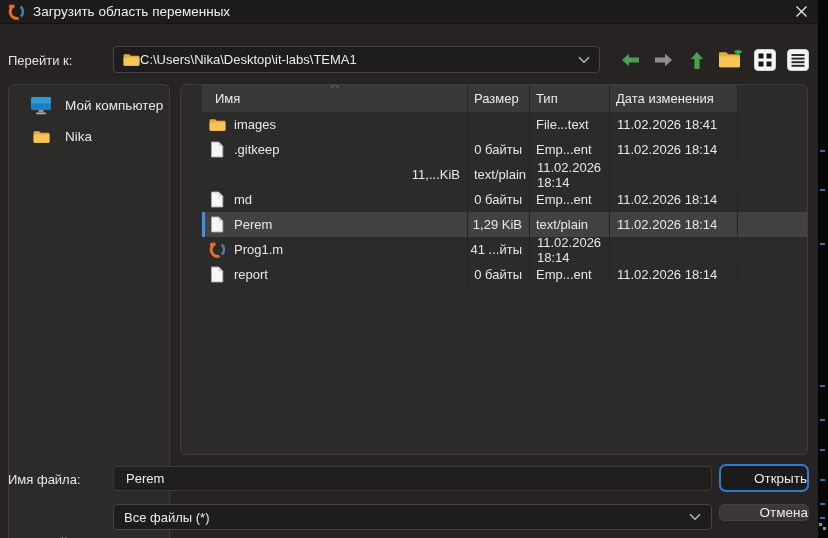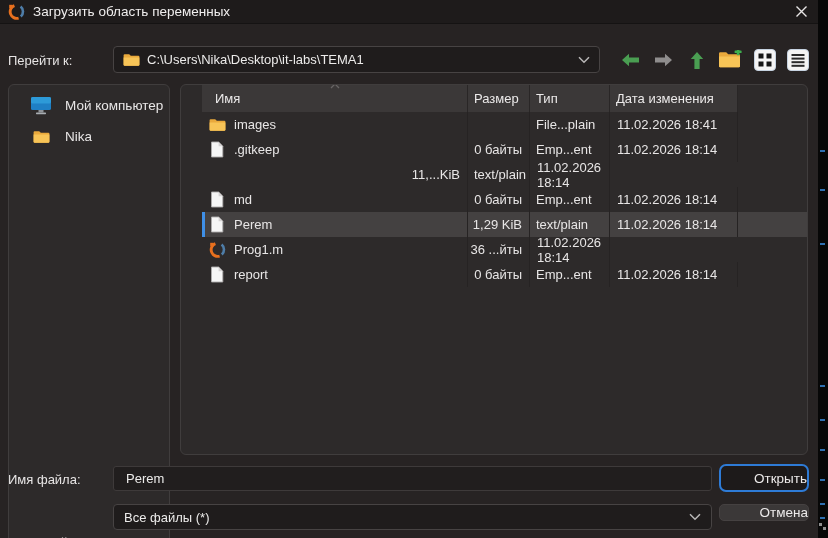--- a/index.html
+++ b/index.html
@@ -14,21 +14,21 @@
   
   .titlebar{position:absolute;left:0;top:0;width:100%;height:24px;background:#1e1b1b;
     display:flex;align-items:center;padding:0 0 0 8px;box-sizing:border-box;gap:8px;
     border-bottom:1px solid #151313;}
   .title-text{font-size:13.5px;color:#f0eeee;}
   .close-btn{margin-left:auto;width:34px;height:30px;display:flex;align-items:center;justify-content:center;cursor:pointer;}
   
   .goto-label{position:absolute;left:8px;top:53px;font-size:13px;color:#e6e4e4;}
   .path-combo{position:absolute;left:113px;top:46px;width:487px;height:27px;box-sizing:border-box;
     background:#1f1c1c;border:1px solid #474343;border-radius:4px;
-    display:flex;align-items:center;gap:7px;padding:0 9px;font-size:13px;color:#ecebea;}
+    display:flex;align-items:center;padding:0 9px;font-size:13px;color:#ecebea;}
   .path-combo .chev{margin-left:auto;display:flex;}
   .tool-btn{position:absolute;top:47px;width:26px;height:26px;display:flex;align-items:center;justify-content:center;cursor:pointer;}
   
   .sidebar{position:absolute;left:8px;top:84px;width:162px;height:471px;box-sizing:border-box;
     background:#2d2a2a;border:1px solid #403d3d;border-radius:6px;padding-top:5px;padding-left:9px;}
   .side-item{display:flex;align-items:center;gap:12px;height:31px;padding-left:11px;font-size:13.5px;cursor:default;}
   .filepanel{position:absolute;left:180px;top:84px;width:628px;height:371px;box-sizing:border-box;
     background:#2d2a2a;border:1px solid #403d3d;border-radius:6px;overflow:hidden;}
   .frow{display:grid;grid-template-columns:266px 62px 80px 128px 1fr;position:relative;margin-left:21px;}
   .fheader{height:27px;}
@@ -193,21 +193,21 @@
     <div class="cell-name">
       <span class="cell-icon">
               <svg width="17" height="14" viewBox="0 0 17 14">
                 <path d="M0.6 2.3 Q0.6 1.2 1.7 1.2 H6.2 L7.8 2.8 H15.4 Q16.4 2.8 16.4 3.8 V11.6 Q16.4 12.8 15.2 12.8 H1.8 Q0.6 12.8 0.6 11.6 Z" fill="#e9a93c"></path>
                 <path d="M0.6 4.6 H16.4 V11.6 Q16.4 12.8 15.2 12.8 H1.8 Q0.6 12.8 0.6 11.6 Z" fill="#f7c457"></path>
               </svg>
             </span>
       <span>images</span>
     </div>
     <div class="cell-size"></div>
-    <div class="cell-type">File...plain</div>
+    <div class="cell-type">File...text</div>
     <div class="cell-date">11.02.2026 18:41</div>
     <div></div>
   </div>
         <div class="frow">
     <div class="cell-name">
       <span class="cell-icon">
               <svg width="14" height="17" viewBox="0 0 14 17">
                 <path d="M1.5 1 H8.6 L12.8 5.2 V16 H1.5 Z" fill="#f6f6f6" stroke="#aeacac" stroke-width="0.9"></path>
                 <path d="M8.6 1 V5.2 H12.8 Z" fill="#d5d3d3"></path>
               </svg>
@@ -259,21 +259,21 @@
     <div class="cell-name">
       <span class="cell-icon">
               <svg width="17" height="17" viewBox="0 0 17 17">
                 <path d="M10.6 15.1 A 6.6 6.6 0 0 1 6.4 2.6" stroke="#e8701e" stroke-width="2.9" fill="none"></path>
                 <path d="M12.6 3.6 A 6.4 6.4 0 0 1 12.8 13.4" stroke="#4e7da8" stroke-width="2.6" fill="none"></path>
                 <rect x="1.2" y="1.8" width="3.4" height="3.4" fill="#e8701e"></rect>
               </svg>
             </span>
       <span>Prog1.m</span>
     </div>
-    <div class="cell-size">36 ...йты</div>
+    <div class="cell-size">41 ...йты</div>
     <div class="cell-date">11.02.2026 18:14</div>
     <div></div>
   </div>
         <div class="frow">
     <div class="cell-name">
       <span class="cell-icon">
               <svg width="14" height="17" viewBox="0 0 14 17">
                 <path d="M1.5 1 H8.6 L12.8 5.2 V16 H1.5 Z" fill="#f6f6f6" stroke="#aeacac" stroke-width="0.9"></path>
                 <path d="M8.6 1 V5.2 H12.8 Z" fill="#d5d3d3"></path>
               </svg>

